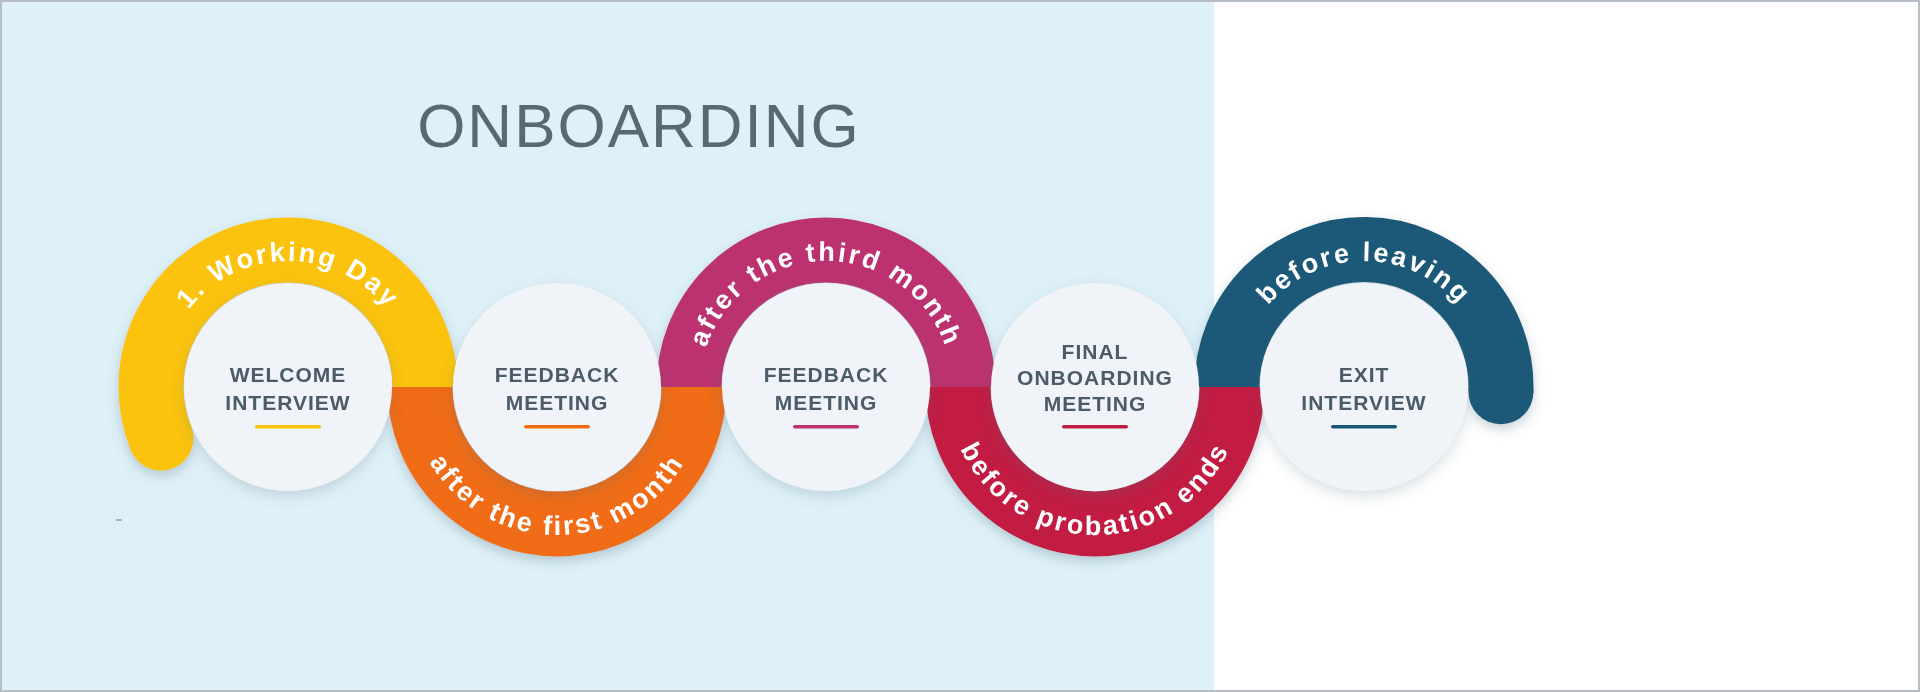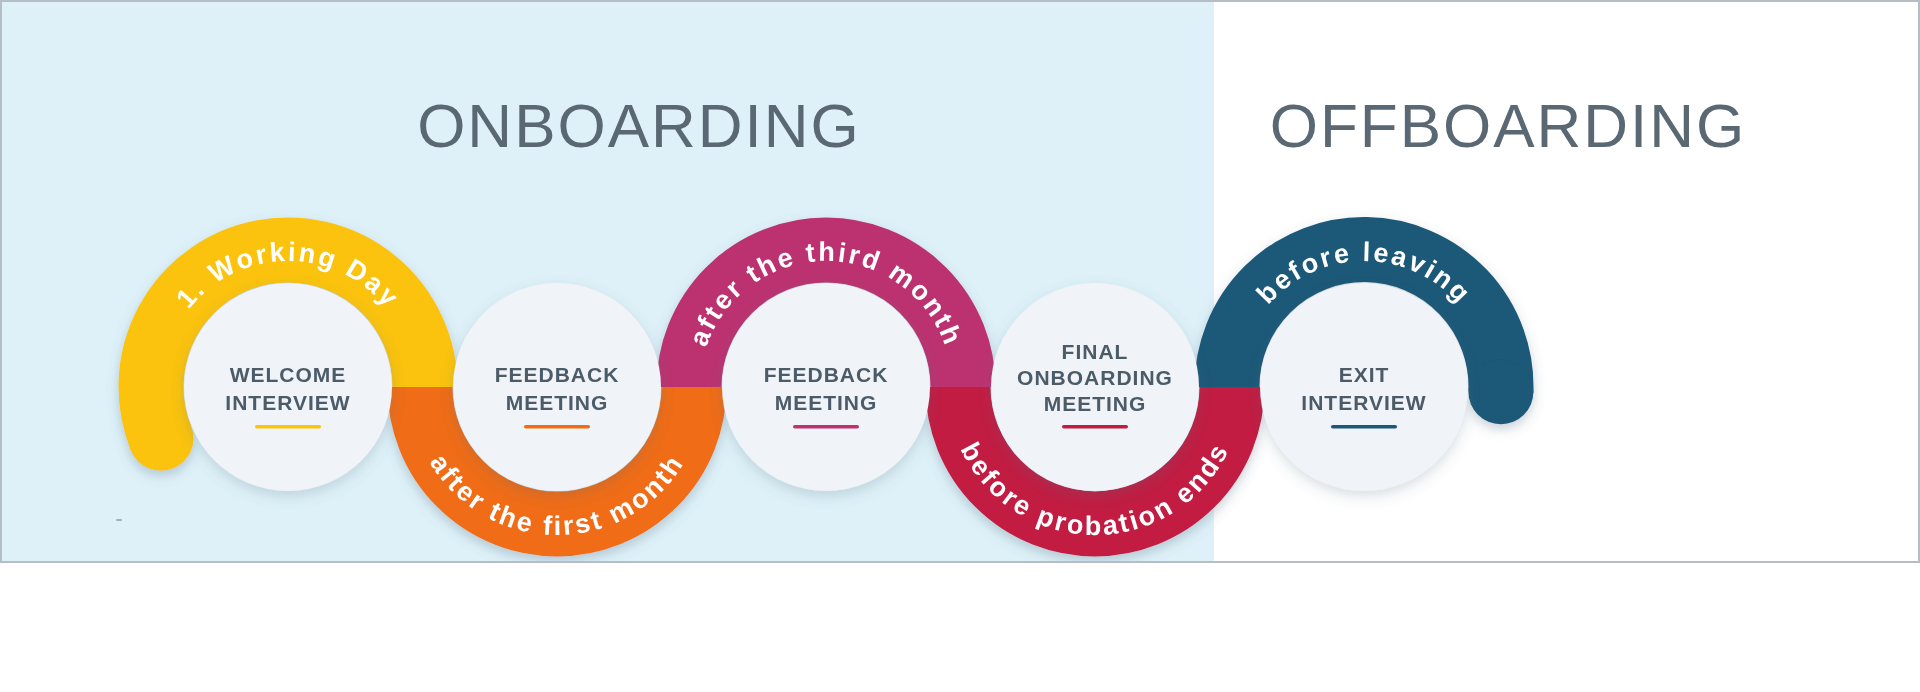--- a/index.html
+++ b/index.html
@@ -1,18 +1,18 @@
 <!DOCTYPE html>
 <html><head>
 <meta charset="utf-8">
 <style>
   html,body{margin:0;padding:0;background:#ffffff;}
   .stage{
     position:relative;
-    width:1920px;height:563px;
+    width:1920px;height:692px;
     box-sizing:border-box;
     border:2px solid #b6bdc4;
     overflow:hidden;
     font-family:"Liberation Sans", sans-serif;
   }
   .bg-left{
     position:absolute;left:0;top:0;bottom:0;width:1212px;
   }
   .bg-right{
     position:absolute;left:1212px;top:0;bottom:0;right:0;
@@ -51,21 +51,20 @@
   }
 </style>
 </head>
 <body>
 
 <div class="stage">
   <div class="bg-left" style="background: rgb(222, 241, 248); width: 1212px;"></div>
   <div class="bg-right" style="left: 1212px; background: rgb(255, 255, 255);"></div>
 
   <div class="title title-on">ONBOARDING</div>
-  <div class="title title-off">OFFBOARDING</div>
 
   <svg id="snake" width="1920" height="692" viewBox="0 0 1920 692">
     <defs>
       <filter id="bandShadow" x="-15%" y="-15%" width="130%" height="140%">
         <feDropShadow dx="0" dy="5" stdDeviation="6" flood-color="#4e6a7d" flood-opacity="0.30"></feDropShadow>
       </filter>
       <filter id="circleShadow" x="-25%" y="-25%" width="150%" height="160%">
         <feDropShadow dx="0" dy="5" stdDeviation="7" flood-color="#4e6a7d" flood-opacity="0.22"></feDropShadow>
       </filter>
     </defs>

